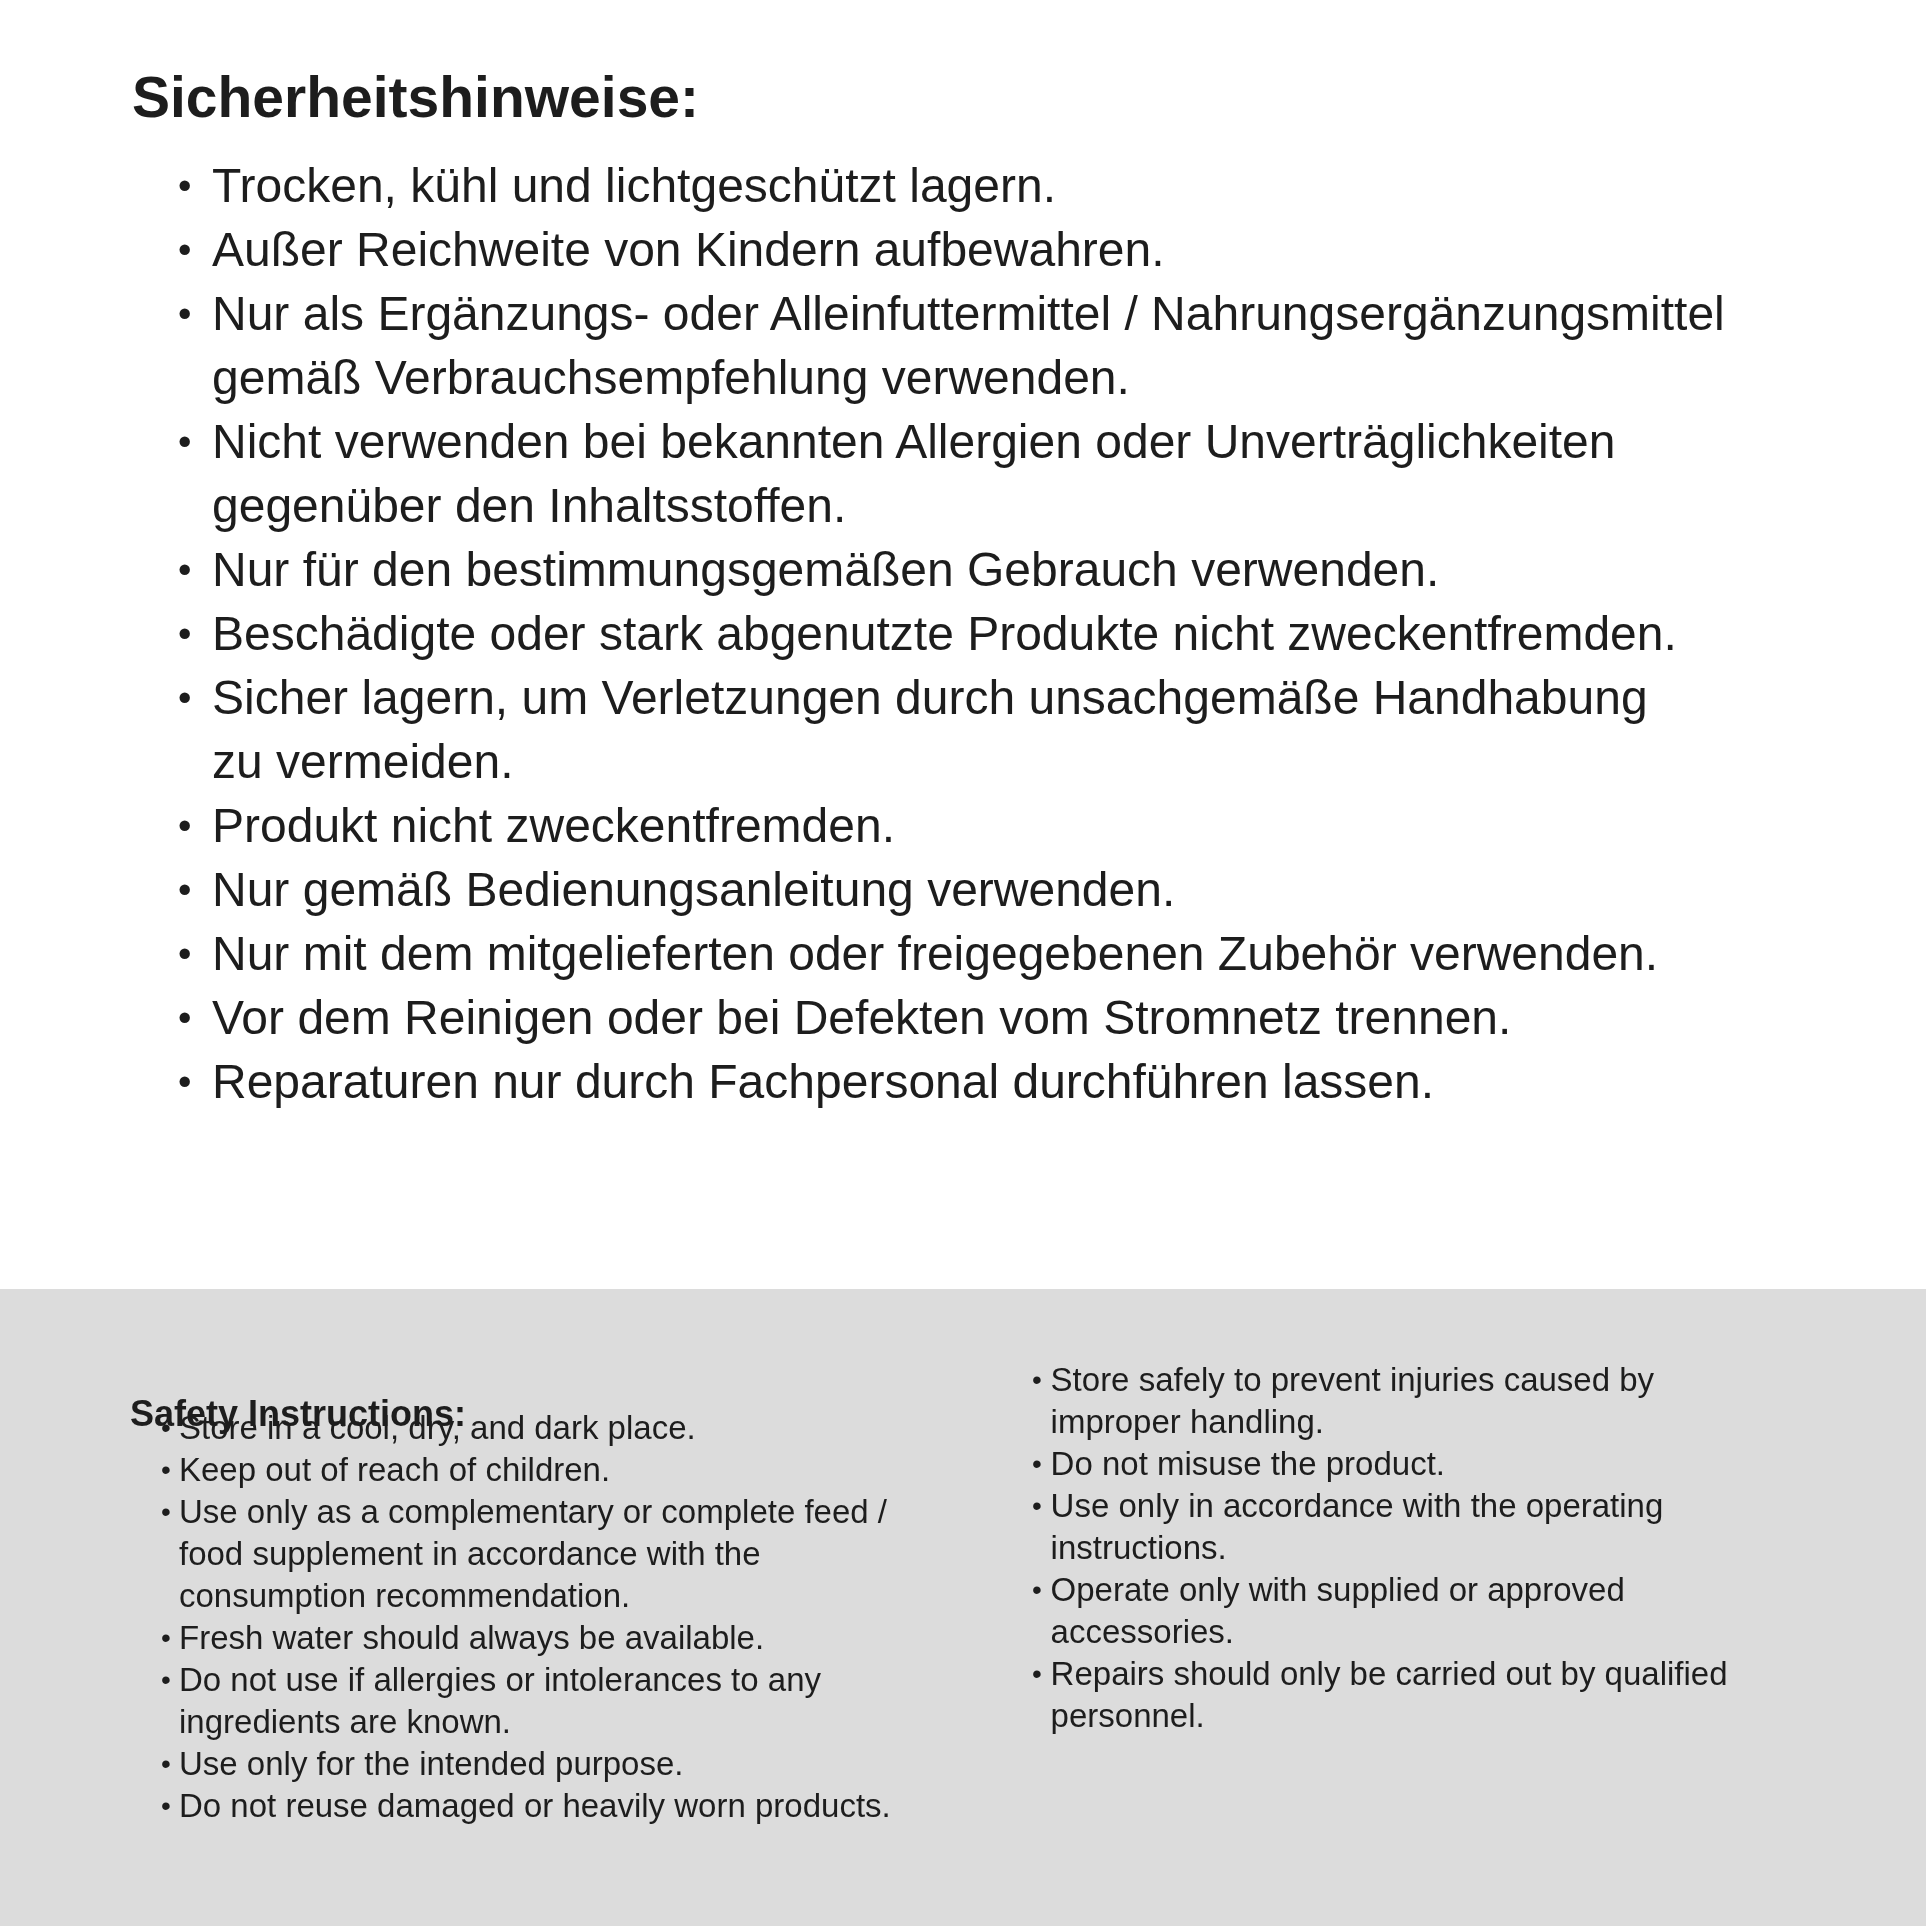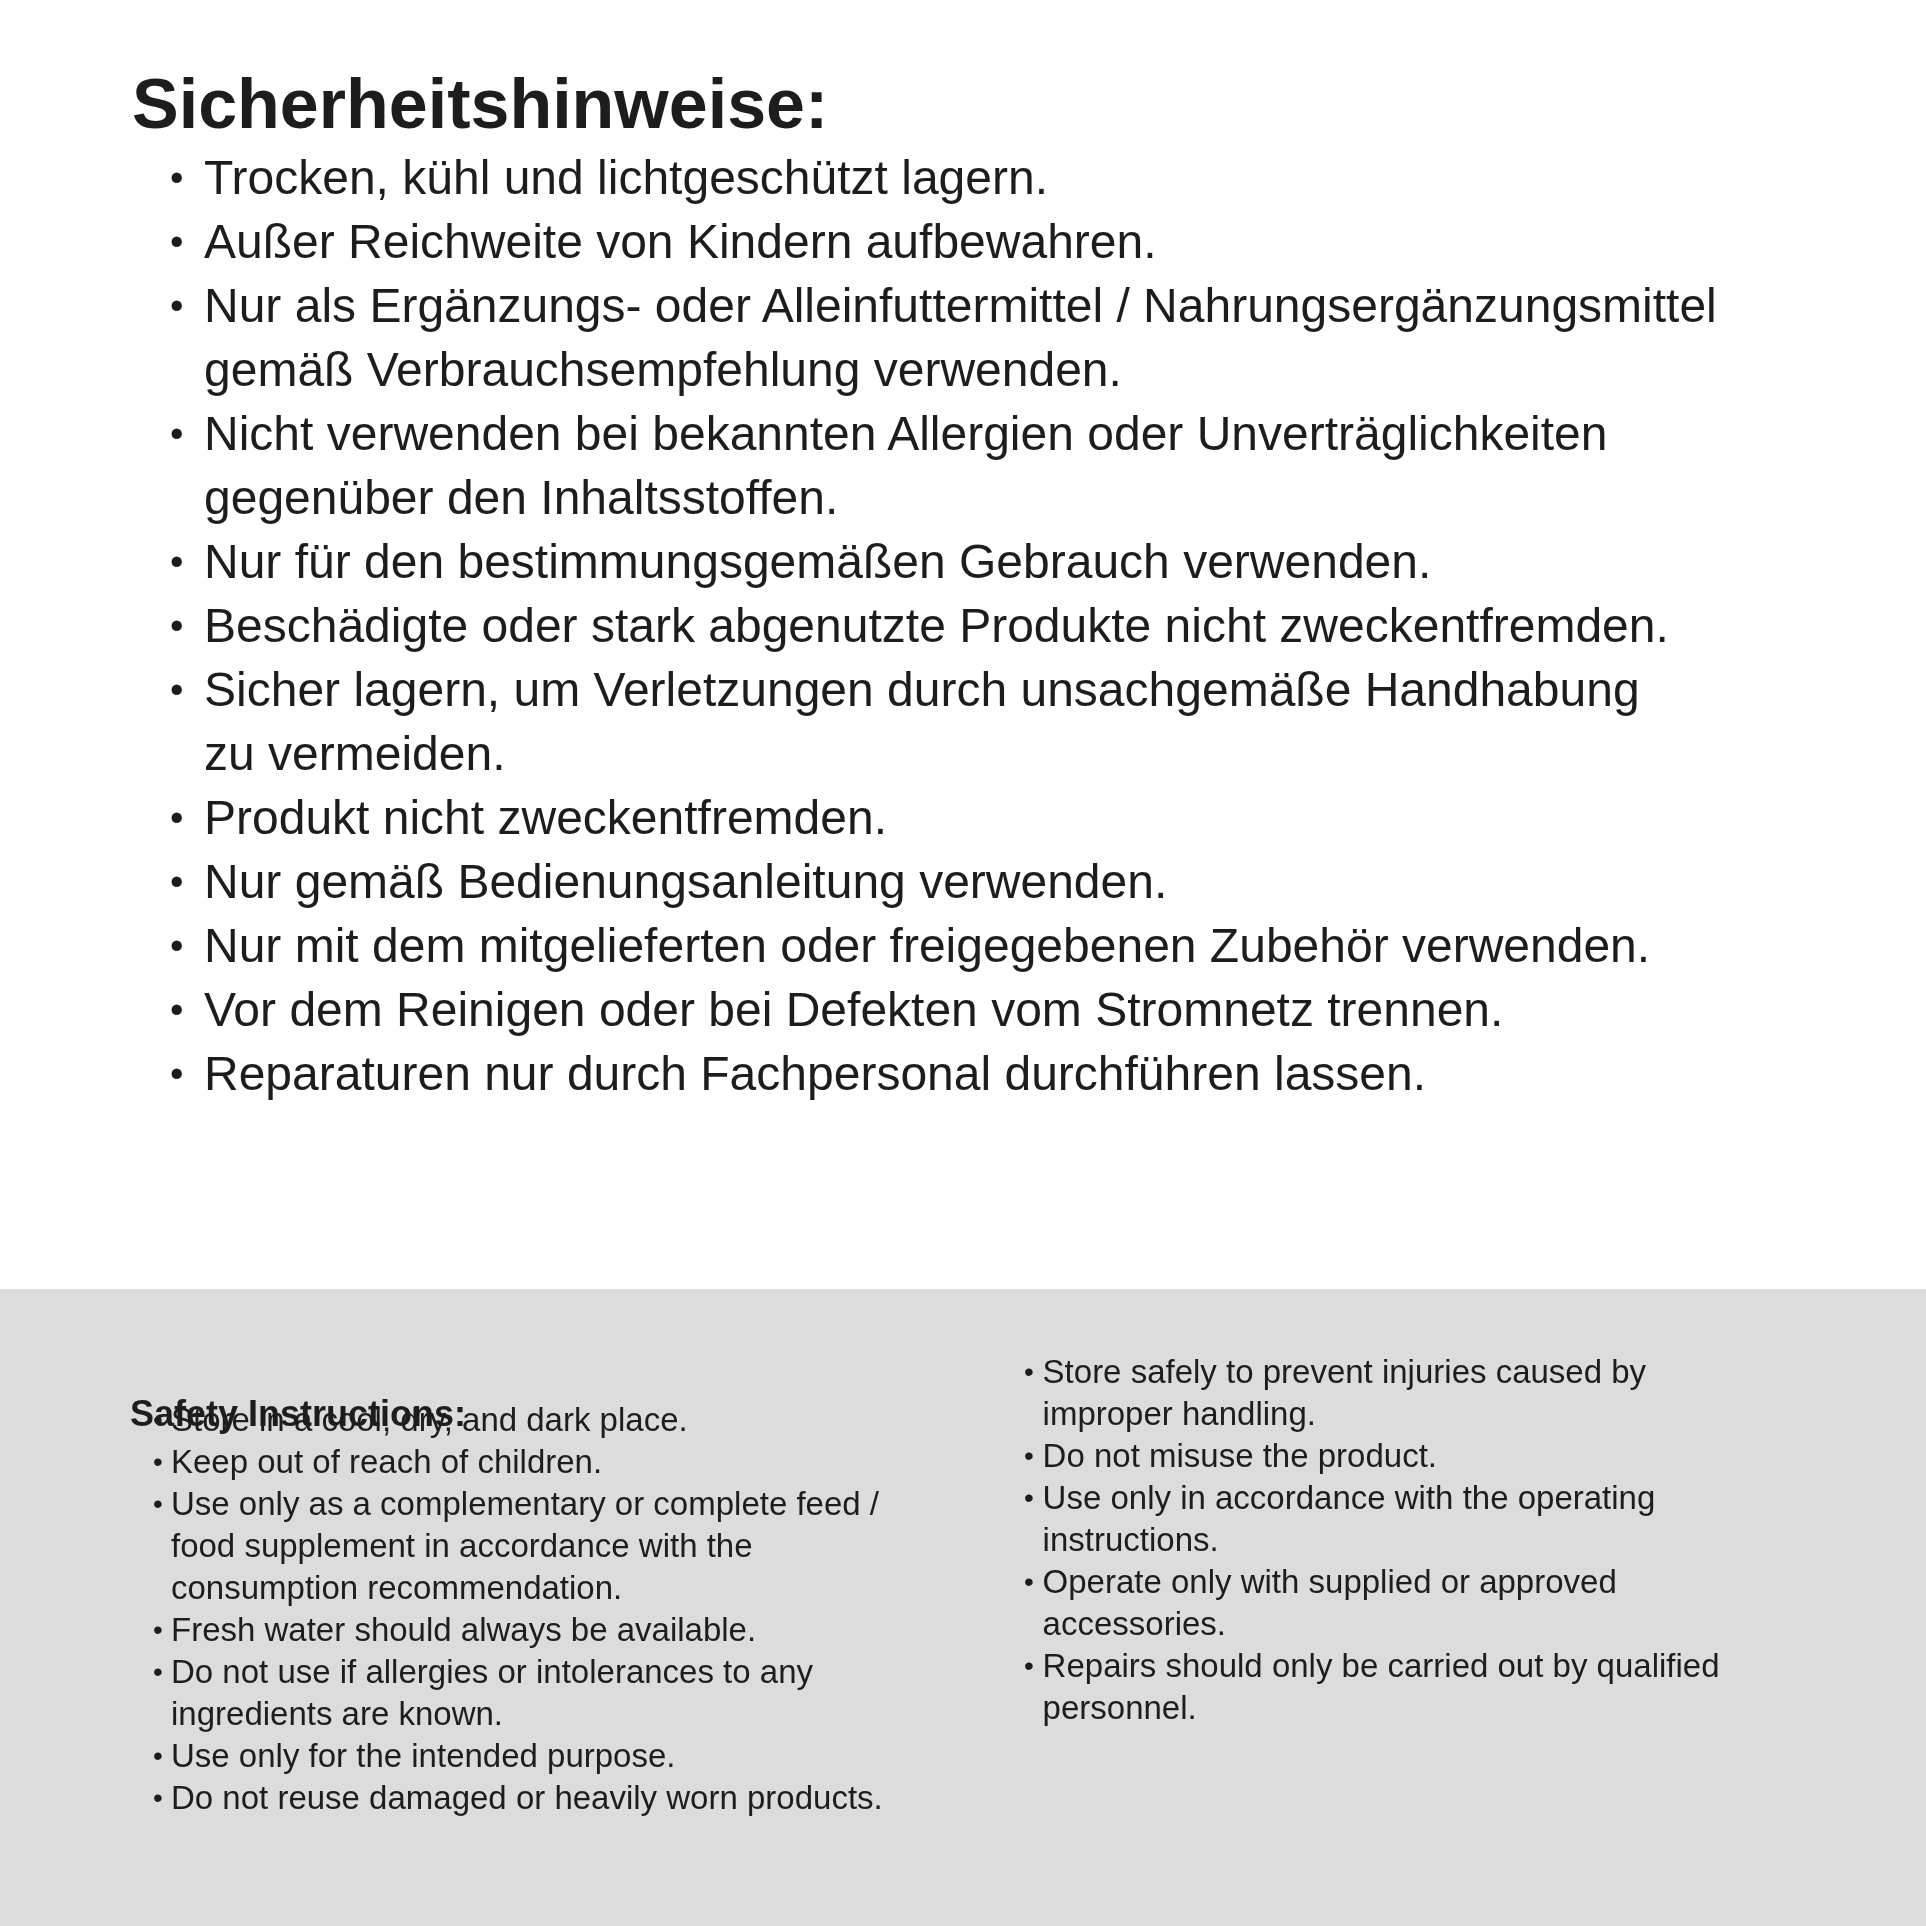--- a/index.html
+++ b/index.html
@@ -10,29 +10,29 @@
     background: var(--page-bg, #ffffff);
     font-family: "Liberation Sans", "DejaVu Sans", sans-serif;
     color: var(--text-color, #1d1d1d);
     overflow: hidden;
     position: relative;
   }
   .title {
     position: absolute;
     left: 132px;
     top: 69px;
-    font-size: 70px;
+    font-size: 57px;
     line-height: 1;
     font-weight: 700;
     letter-spacing: 0px;
     white-space: nowrap;
   }
   ul.bullets {
     list-style: none;
-    margin: 0;
+    margin: 8px;
     padding: 0;
     position: absolute;
   }
   ul.bullets li {
     position: relative;
     white-space: pre-line;
   }
   ul.bullets li::before {
     content: "\2022";
     position: absolute;

